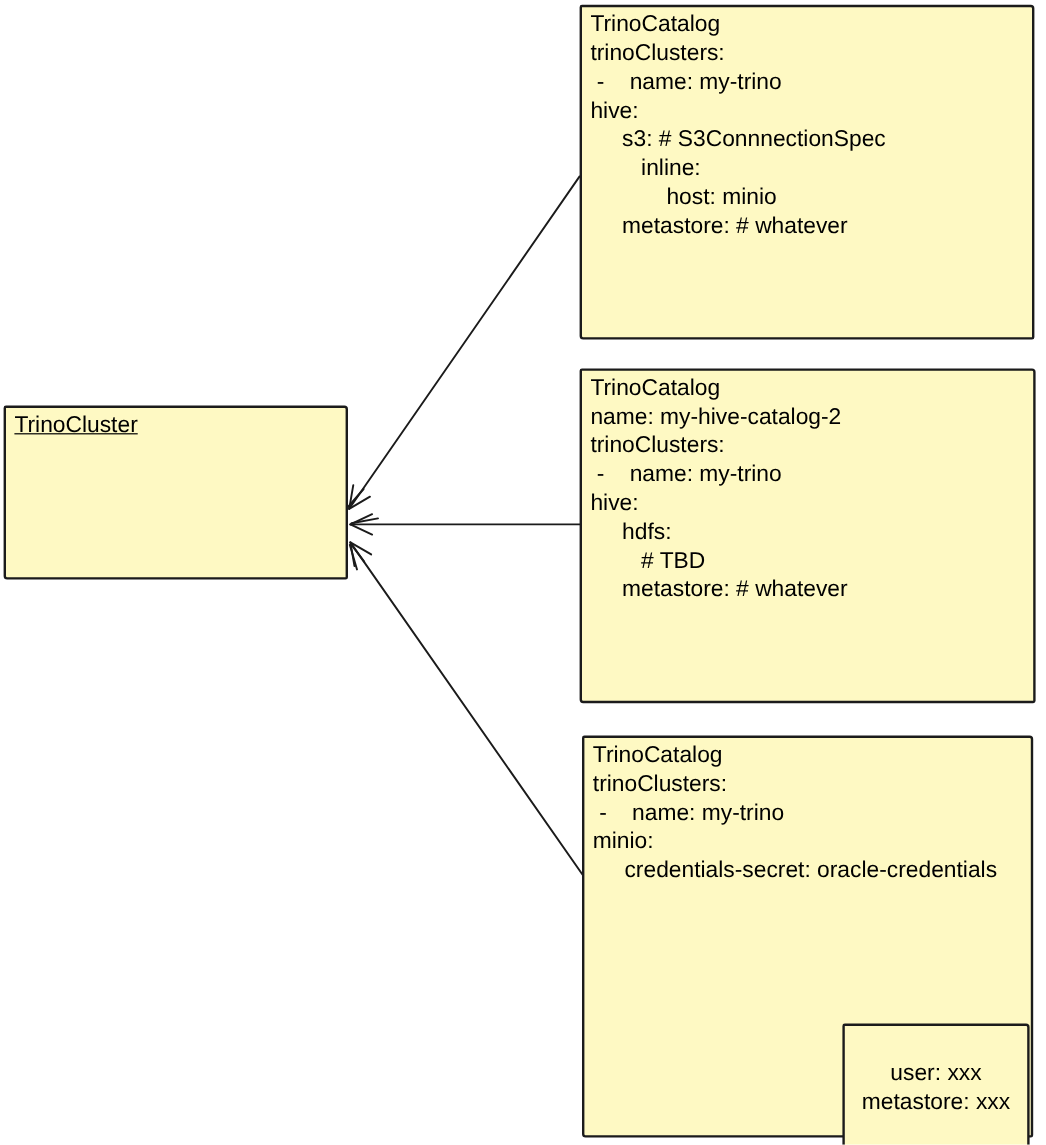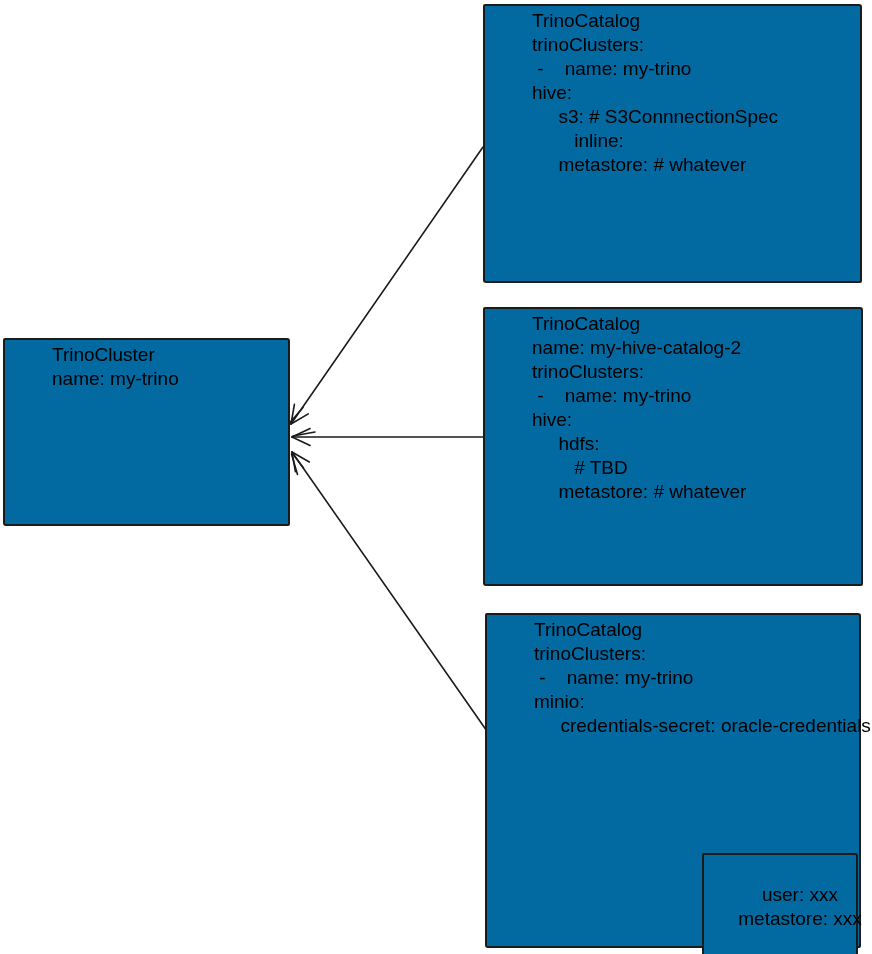--- a/index.html
+++ b/index.html
@@ -20,35 +20,34 @@
     position: absolute;
     left: 0;
     top: 0;
     width: 872px;
     height: 954px;
     pointer-events: none;
   }
   .box {
     position: absolute;
     box-sizing: border-box;
-    background: #0369a1;
+    background: #fef9c3;
     border: 2px solid #1b1b1b;
     border-radius: 2px 3px 2px 3px;
-    padding-left: 40px;
   }
   .box .pad {
     padding: 3px 7px;
   }
   .tline {
     white-space: pre;
     font-size: 19px;
     line-height: 24px;
     color: #000000;
   }
-  .cluster-box  { left: 3px;   top: 338px; width: 287px; height: 188px; }
+  .cluster-box  { left: 3px;   top: 338px; width: 287px; height: 145px; text-decoration: underline; }
   .catalog-1    { left: 483px; top: 4px;   width: 379px; height: 279px; }
   .catalog-2    { left: 483px; top: 307px; width: 380px; height: 279px; }
   .catalog-3    { left: 485px; top: 613px; width: 376px; height: 335px; }
   .secret-box   {
     left: 702px; top: 853px; width: 156px; height: 108px;
     display: flex; flex-direction: column;
     align-items: center; justify-content: center;
     z-index: 2;
     text-align: center;
   }
@@ -87,32 +86,32 @@
       <path d="M757,813 Q769,833 784,849"></path>
       <path d="M785,851 L781,836"></path>
       <path d="M785,851 L771,844"></path>
       <path d="M784,849.5 L776.5,838.5"></path>
     </g>
   </svg>
 
   <div class="box cluster-box">
     <div class="pad">
         <div class="tline">TrinoCluster</div>
-        <div class="tline">name: my-trino</div>
       </div>
   </div>
 
   <div class="box catalog-1">
     <div class="pad">
         <div class="tline">TrinoCatalog</div>
         <div class="tline">trinoClusters:</div>
         <div class="tline"> -    name: my-trino</div>
         <div class="tline">hive:</div>
         <div class="tline">     s3: # S3ConnnectionSpec</div>
         <div class="tline">        inline:</div>
+        <div class="tline">            host: minio</div>
         <div class="tline">     metastore: # whatever</div>
       </div>
   </div>
 
   <div class="box catalog-2">
     <div class="pad">
         <div class="tline">TrinoCatalog</div>
         <div class="tline">name: my-hive-catalog-2</div>
         <div class="tline">trinoClusters:</div>
         <div class="tline"> -    name: my-trino</div>

